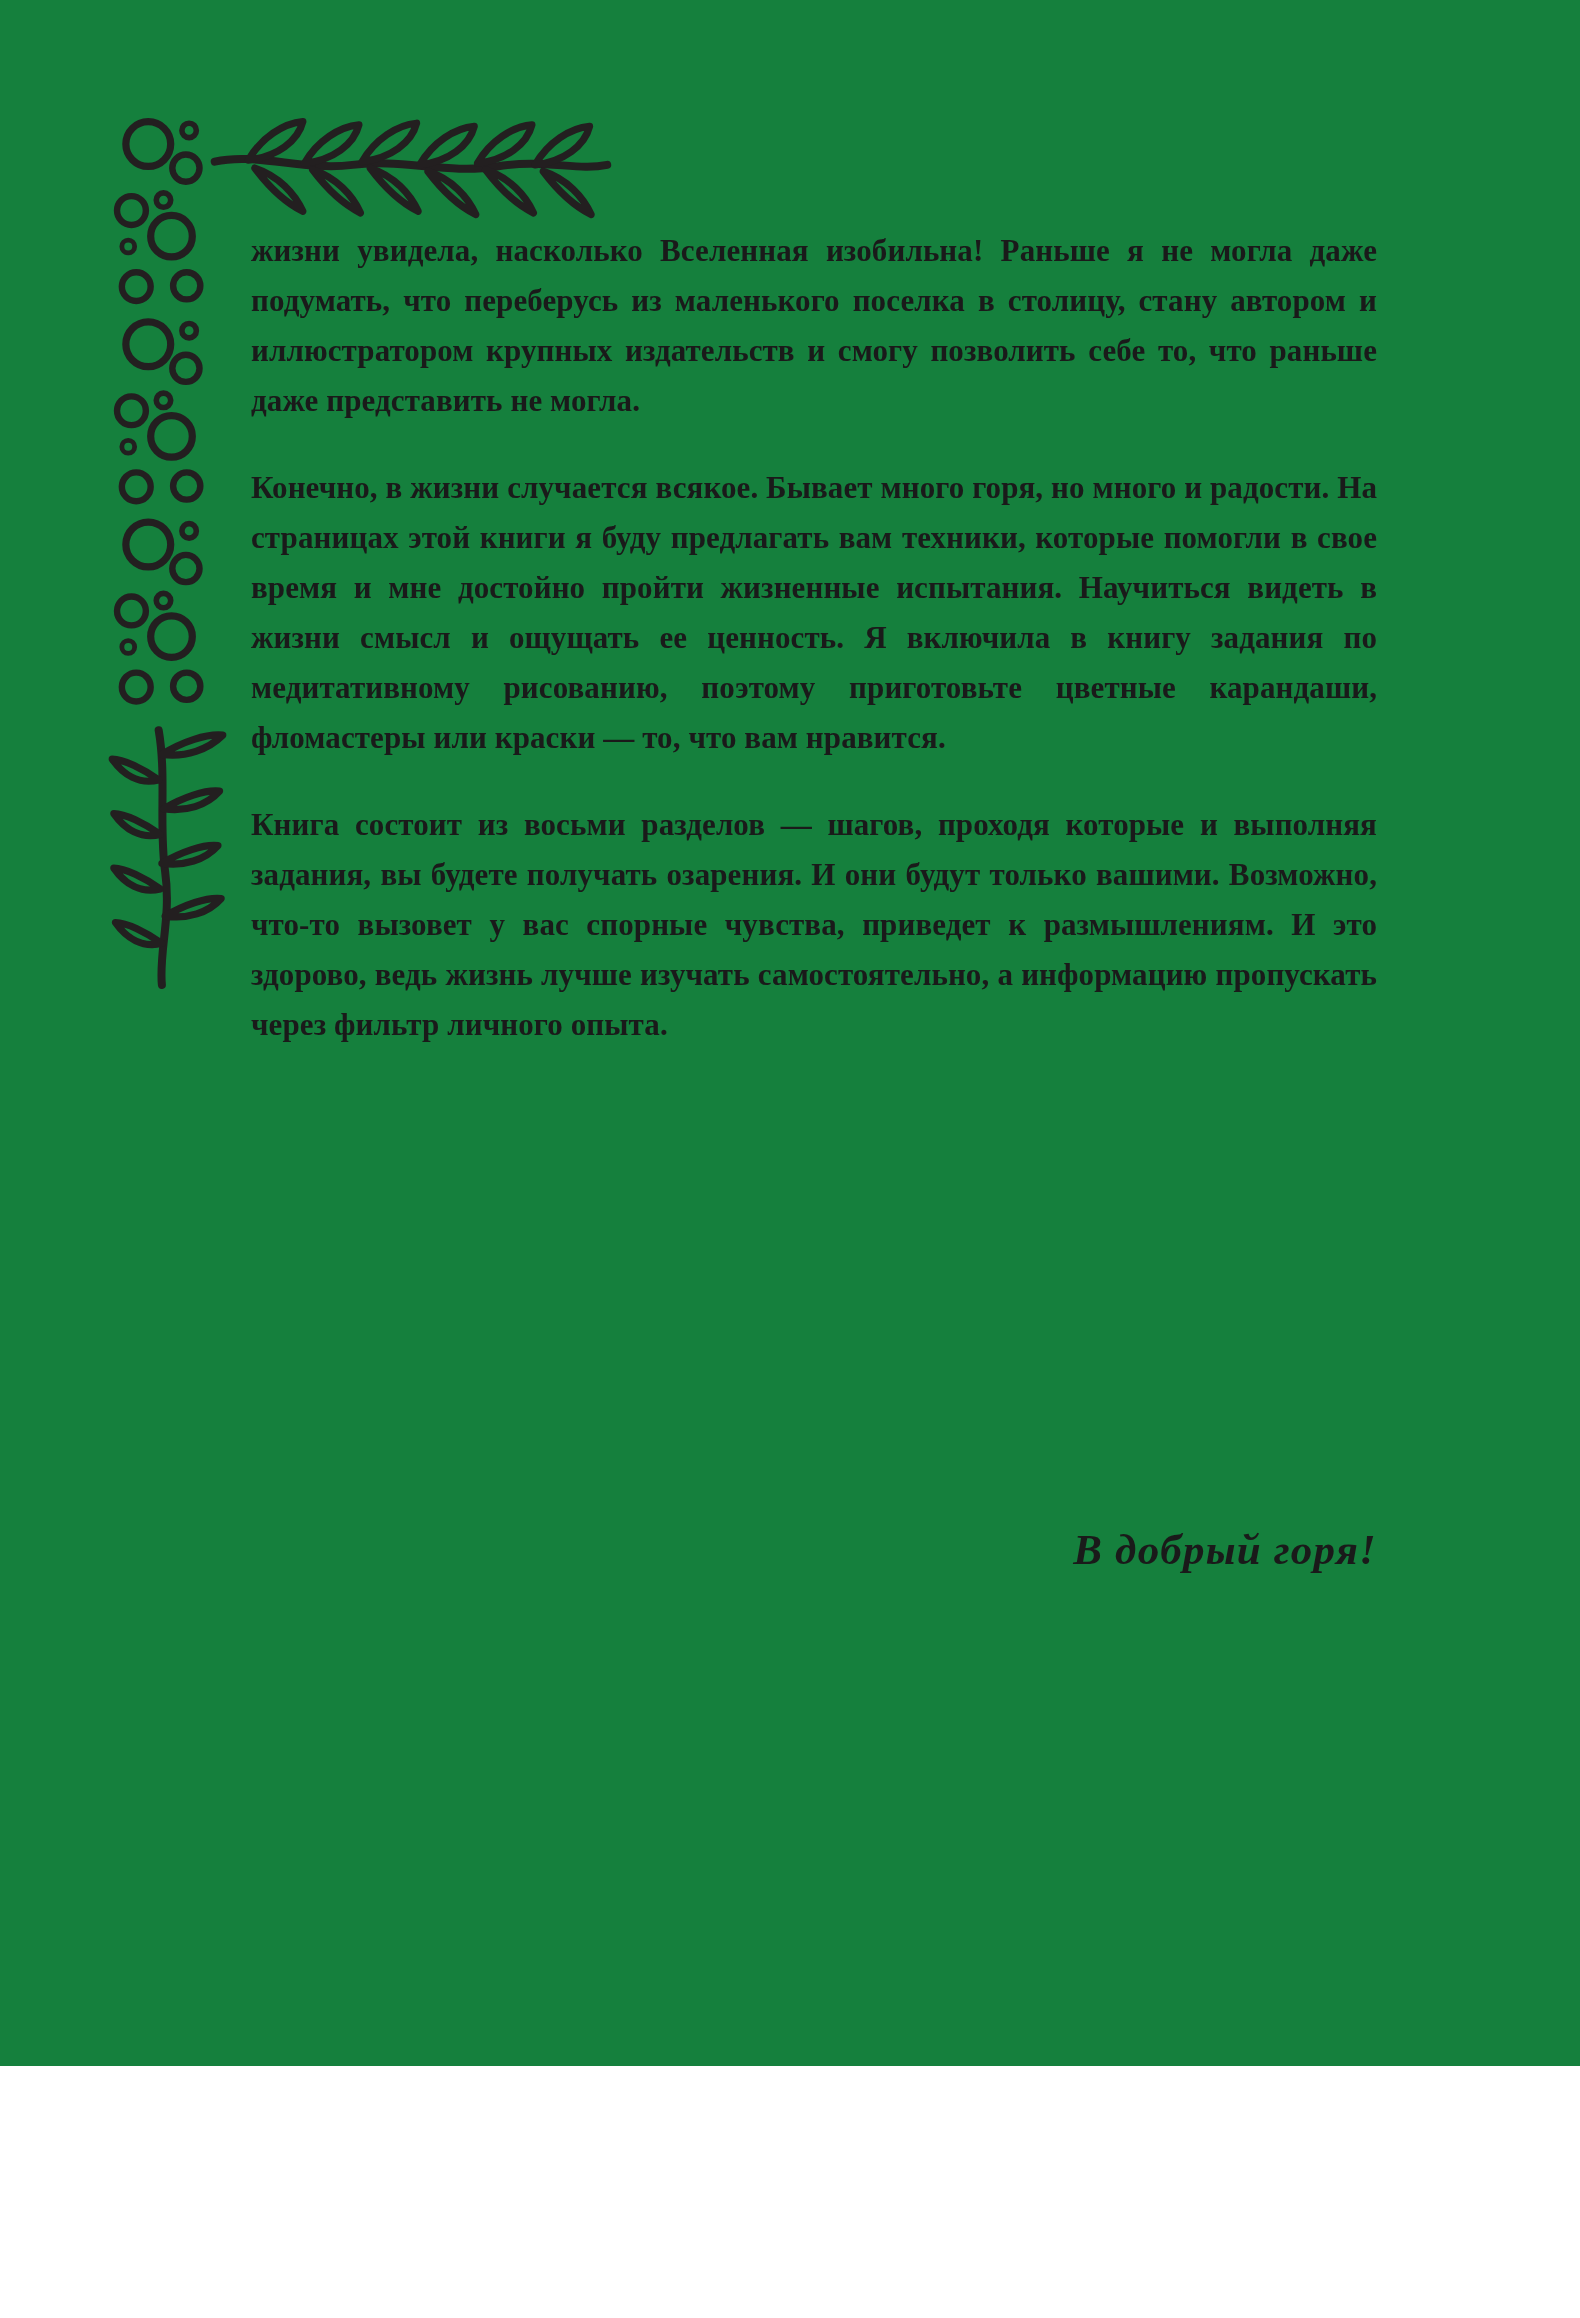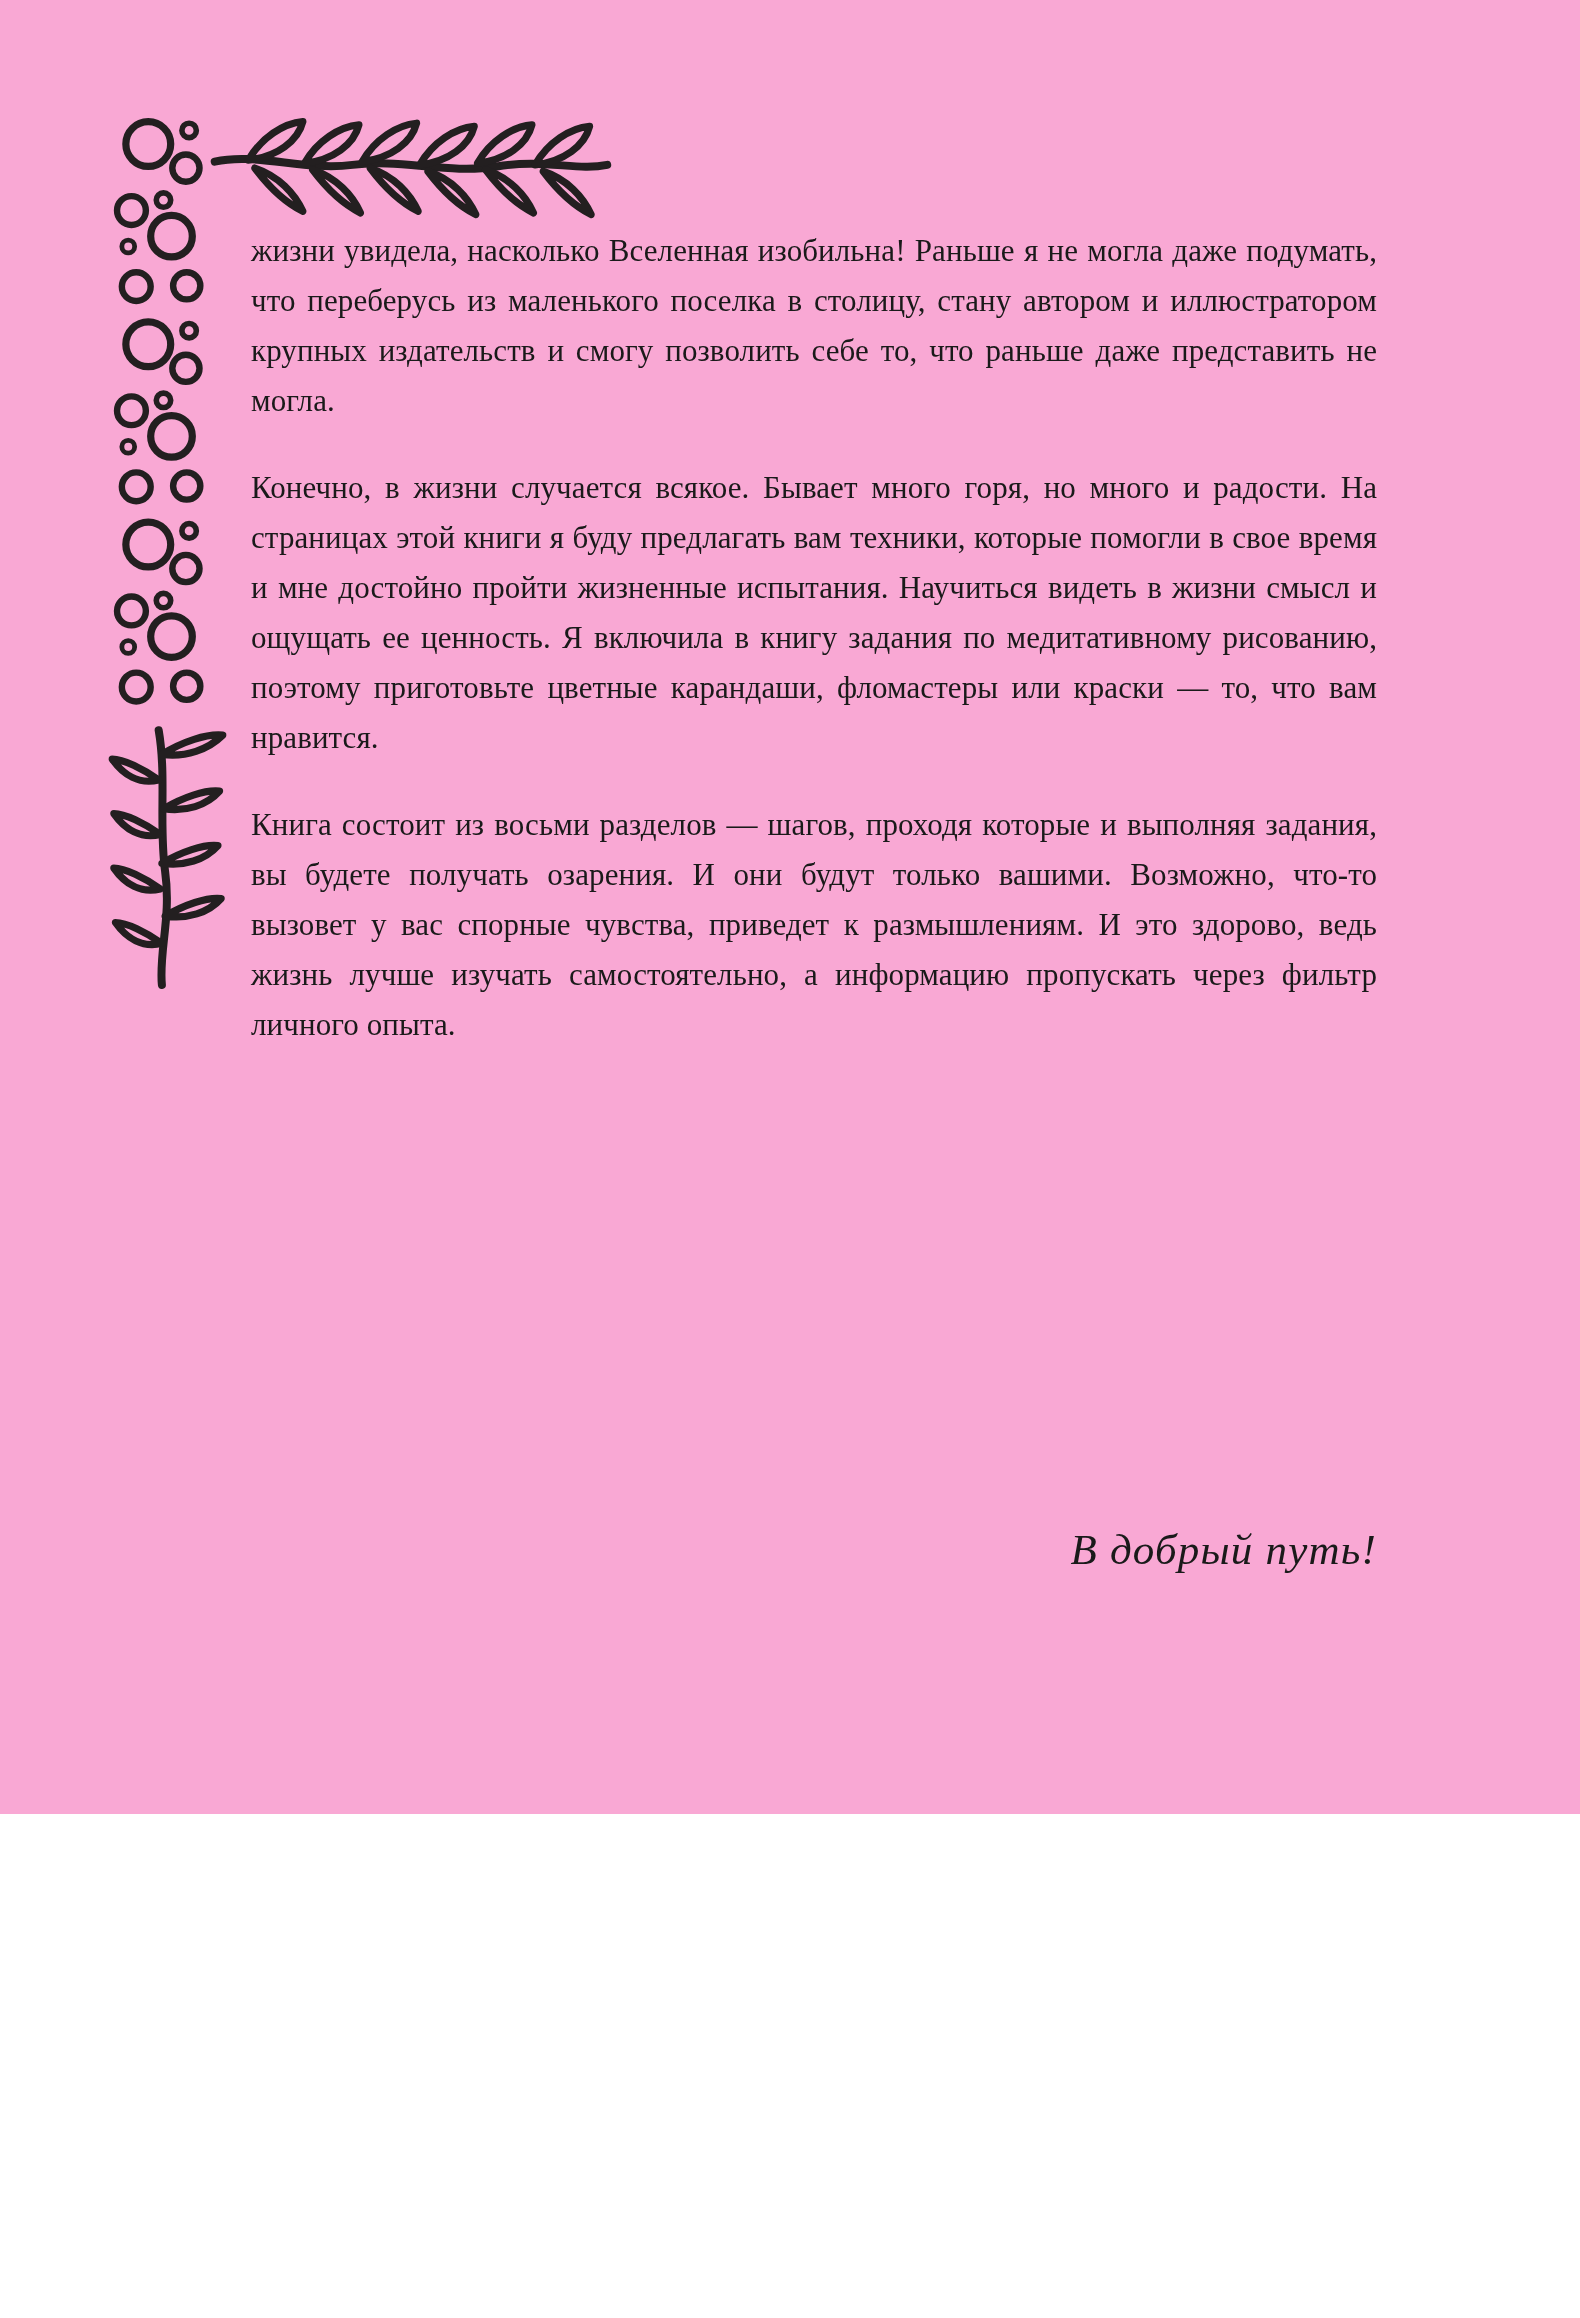--- a/index.html
+++ b/index.html
@@ -10,24 +10,25 @@
   }
 
   body {
     font-family: "Liberation Serif", "DejaVu Serif", serif;
     color: #1a1a1a;
   }
 
   #page {
     position: relative;
     width: 1581px;
-    height: 1814px;
-    background: #f9a8d4;
+    height: 2066px;
+    background: #15803d;
     overflow: hidden;
     box-sizing: border-box;
+    font-weight: bold;
   }
 
   
   #ornament {
     position: absolute;
     left: 112px;
     top: 104px;
     width: 481px;
     height: 889px;
     pointer-events: none;
@@ -166,17 +167,17 @@
     </svg>
   </div>
 
   <div id="text-column">
     <p class="para">жизни увидела, насколько Вселенная изобильна! Раньше я не могла даже подумать, что переберусь из маленького поселка в столицу, стану автором и иллюстратором крупных издательств и смогу позволить себе то, что раньше даже представить не могла.</p>
     <p class="para">Конечно, в жизни случается всякое. Бывает много горя, но много и радости. На страницах этой книги я буду предлагать вам техники, которые помогли в свое время и мне достойно пройти жизненные испытания. Научиться видеть в жизни смысл и ощущать ее ценность. Я включила в книгу задания по медитативному рисованию, поэтому приготовьте цветные карандаши, фломастеры или краски — то, что вам нравится.</p>
     <p class="para">Книга состоит из восьми разделов — шагов, проходя которые и выполняя задания, вы будете получать озарения. И они будут только вашими. Возможно, что-то вызовет у вас спорные чувства, приведет к размышлениям. И это здорово, ведь жизнь лучше изучать самостоятельно, а информацию пропускать через фильтр личного опыта.</p>
   </div>
 
   <div id="signature-row">
-    <span id="signature">В добрый путь!</span>
+    <span id="signature">В добрый горя!</span>
   </div>
 
 </div>
 
 
 </body></html>

